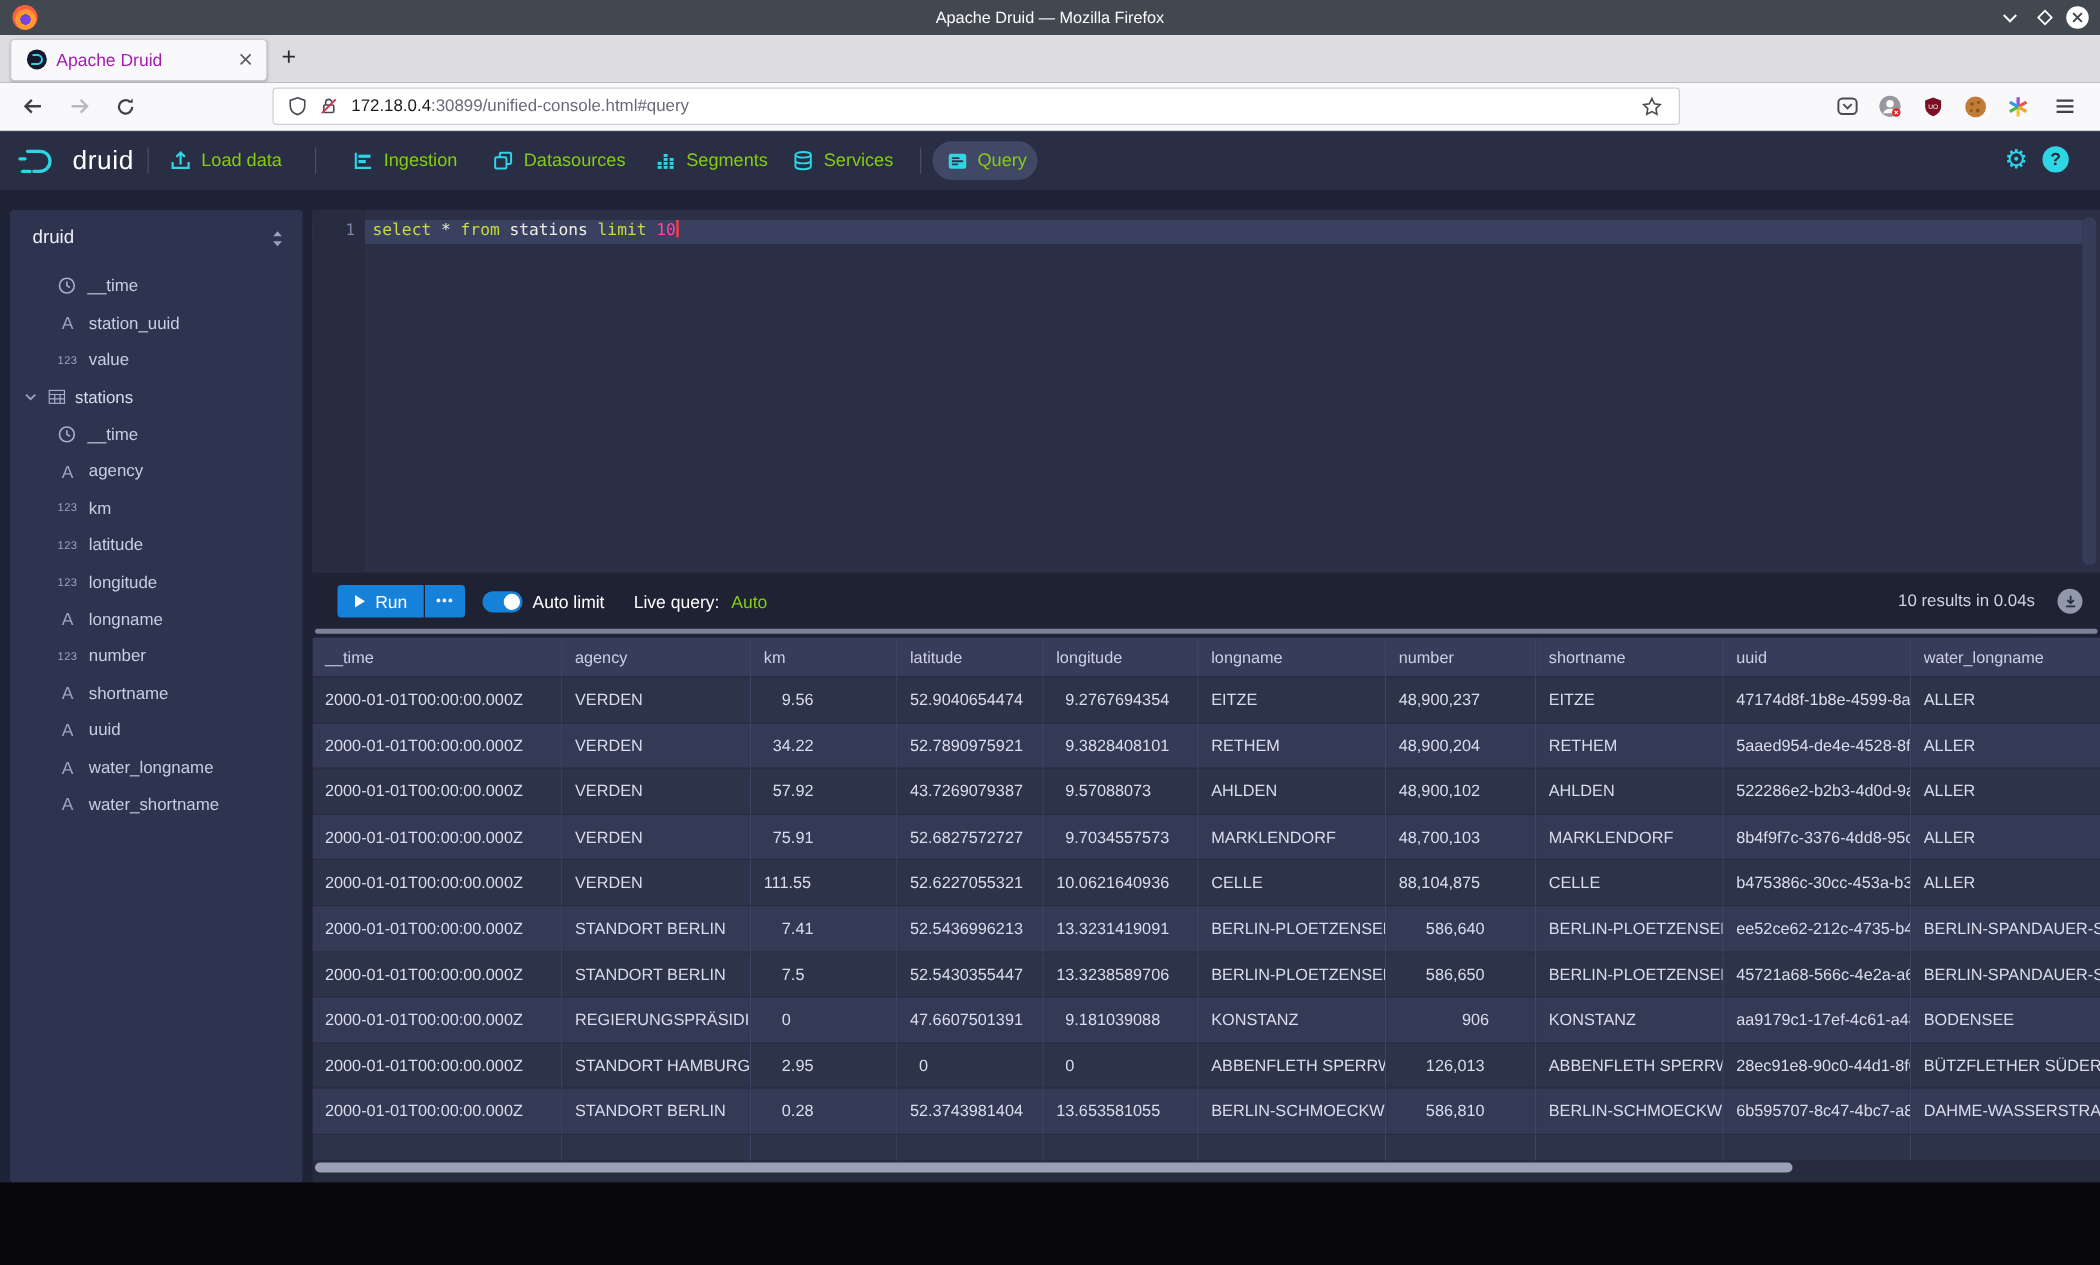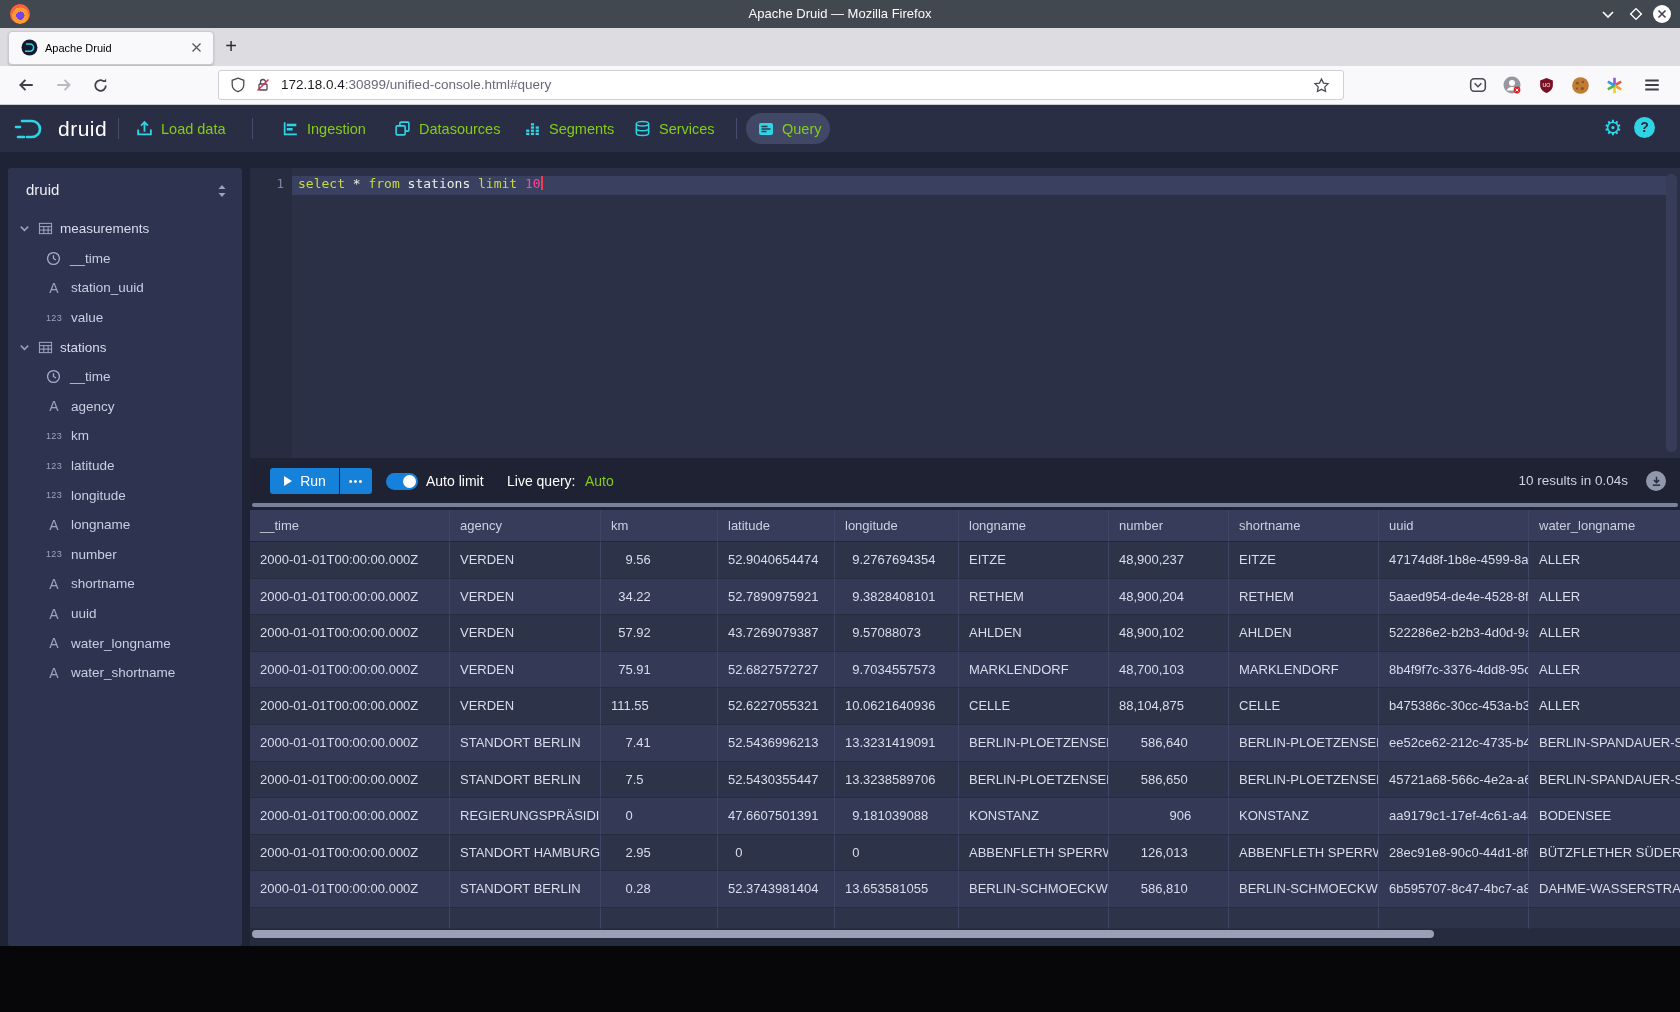--- a/index.html
+++ b/index.html
@@ -10,21 +10,21 @@
   
   .titlebar{position:absolute;left:0;top:0;width:1680px;height:28px;background:#42484f;}
   .win-title{position:absolute;left:0;right:0;top:0;height:28px;line-height:28px;
     text-align:center;color:#fbfbfe;font-size:13px;}
   .fx-logo{position:absolute;left:10px;top:4px;width:20px;height:20px;border-radius:50%;
     background:radial-gradient(circle at 52% 58%, #7542e5 0 26%, #ff9a2e 27% 52%, #ff5f3e 53% 74%, #e3206b 75% 88%, #ffd23e 89% 100%);}
   .winctl{position:absolute;top:0;height:28px;display:flex;align-items:center;}
   .tabstrip{position:absolute;left:0;top:28px;width:1680px;height:38px;background:#dcdce1;}
   .tab{position:absolute;left:8px;top:3px;width:204px;height:32px;background:#f9f9fb;
     border:1px solid #c9c9cf;border-radius:4px;box-shadow:0 1px 2px rgba(0,0,0,.18);}
-  .tab-label{position:absolute;left:36px;top:0;height:32px;line-height:32px;font-size:11px;color:#000000;}
+  .tab-label{position:absolute;left:36px;top:0;height:32px;line-height:32px;font-size:14px;color:#a21caf;}
   .newtab{position:absolute;left:218px;top:6px;width:26px;height:26px;text-align:center;
     line-height:25px;font-size:20px;color:#2a2a30;}
   .toolbar{position:absolute;left:0;top:66px;width:1680px;height:38px;background:#f9f9fb;
     border-bottom:1px solid #ccccd3;}
   .urlbar{position:absolute;left:218px;top:4px;width:1124px;height:28px;background:#fff;
     border:1px solid #cfcfd6;border-radius:3px;}
   .url-text{position:absolute;left:62px;top:0;height:28px;line-height:28px;font-size:13.5px;white-space:nowrap;}
   .url-host{color:#1b1b21;}
   .url-rest{color:#69697a;}
   .tb-icon{position:absolute;top:7px;width:24px;height:24px;display:flex;align-items:center;justify-content:center;}
@@ -290,32 +290,20 @@
 
   <div class="sidebar">
     <div class="sb-header">druid</div>
     <div class="abs" style="right:14px;top:16px;">
       <svg width="12" height="14" viewBox="0 0 12 14">
           <path d="M6 1L9.5 5h-7z" fill="#9aa2c2"></path>
           <path d="M6 13L2.5 9h7z" fill="#9aa2c2"></path>
         </svg>
     </div>
     <div class="tree" id="tree">
-        <div class="tree-row parent">
-          <svg width="13" height="13" viewBox="0 0 14 14">
-            <path d="M3 5l4 4 4-4" stroke="#9aa2c2" stroke-width="1.6" fill="none"></path>
-          </svg>
-          <svg width="15" height="15" viewBox="0 0 16 16">
-            <g stroke="#a6adcb" fill="none">
-              <rect x="1.5" y="2.5" width="13" height="11"></rect>
-              <path d="M1.5 6h13M1.5 9.7h13M6.2 6v7.5M10.8 6v7.5"></path>
-            </g>
-          </svg>
-          <span>measurements</span>
-        </div>
         <div class="tree-row child">
           <svg width="15" height="15" viewBox="0 0 16 16">
             <circle cx="8" cy="8" r="6.3" stroke="#a6adcb" stroke-width="1.4" fill="none"></circle>
             <path d="M8 4.5V8l2.6 1.6" stroke="#a6adcb" stroke-width="1.4" fill="none"></path>
           </svg>
           <span>__time</span>
         </div>
         <div class="tree-row child">
           <span class="ic-a">A</span>
           <span>station_uuid</span>

